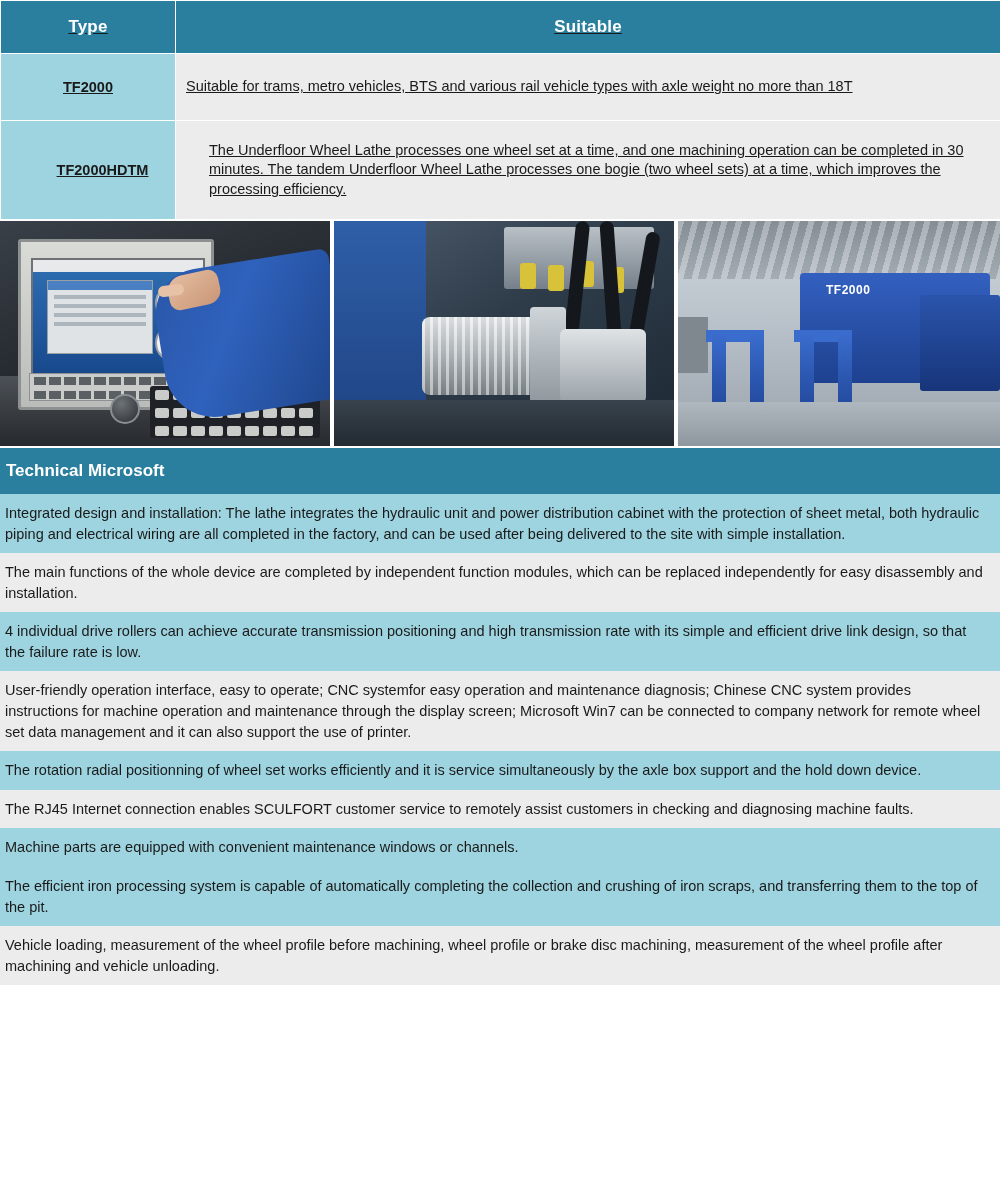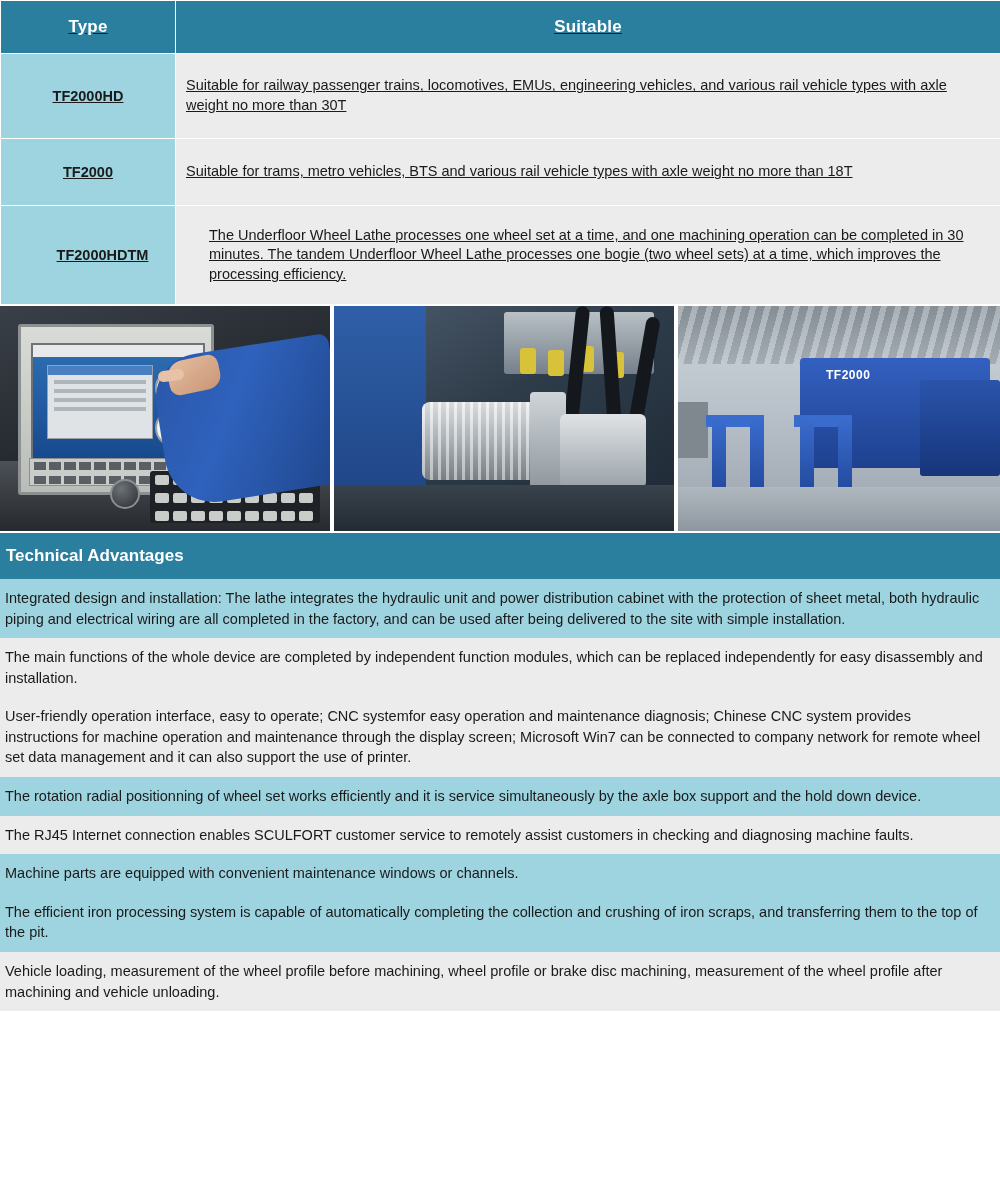--- a/index.html
+++ b/index.html
@@ -288,24 +288,20 @@
         <col class="c-type">
         <col class="c-feat">
       </colgroup>
     <thead>
       <tr>
         <th>Type</th>
         <th>Suitable</th>
       </tr>
     </thead>
     <tbody>
-      <tr class="r1">
-        <td class="type-cell">TF2000HD</td>
-        <td class="feat-cell">Suitable for railway passenger trains, locomotives, EMUs, engineering vehicles, and various rail vehicle types with axle weight no more than 30T</td>
-      </tr>
       <tr class="r2">
         <td class="type-cell">TF2000</td>
         <td class="feat-cell">Suitable for trams, metro vehicles, BTS and various rail vehicle types with axle weight no more than 18T</td>
       </tr>
       <tr class="r3">
         <td class="type-cell">TF2000HDTM</td>
         <td class="feat-cell">The Underfloor Wheel Lathe processes one wheel set at a time, and one machining operation can be completed in 30 minutes. The tandem Underfloor Wheel Lathe processes one bogie (two wheel sets) at a time, which improves the processing efficiency.</td>
       </tr>
     </tbody>
   </table>
@@ -423,26 +419,27 @@
       <div class="stand s1"></div>
       <div class="stand s2"></div>
       <div class="stand s3"></div>
       <div class="stand s4"></div>
       <div class="floor"></div>
     </div>
 
   </div>
 
   <div class="sect-head">
-    <span>Technical Advantages</span>
+    <span>Technical Microsoft</span>
   </div>
 
   <div class="adv-list">
     <div class="adv blue">Integrated design and installation: The lathe integrates the hydraulic unit and power distribution cabinet  with the protection of sheet metal, both hydraulic piping and electrical wiring are all completed in the factory, and can be used after being delivered to the site with simple installation.</div>
     <div class="adv gray">The main functions of the whole device are completed by independent function modules, which can be replaced independently for easy disassembly and installation.</div>
+    <div class="adv blue">4 individual drive rollers can achieve accurate transmission positioning and high transmission rate with its simple and efficient drive link design, so that the failure rate is low.</div>
     <div class="adv gray">User-friendly operation interface, easy to operate; CNC systemfor easy operation and maintenance diagnosis; Chinese CNC system provides instructions for machine operation and maintenance through the display screen; Microsoft Win7 can be connected to company network for remote wheel set data management and it can also support the use of printer.</div>
     <div class="adv blue">The rotation radial positionning of wheel set works efficiently and it is service simultaneously by the axle box support and the hold down device.</div>
     <div class="adv gray">The RJ45 Internet connection enables SCULFORT customer service to remotely assist customers in checking and diagnosing machine faults.</div>
     <div class="adv blue">Machine parts are equipped with convenient maintenance windows or channels.</div>
     <div class="adv blue">The efficient iron processing system is capable of automatically completing the collection and crushing of iron scraps, and  transferring them to the top of the pit.</div>
     <div class="adv gray">Vehicle loading, measurement of the wheel profile before machining, wheel profile or brake disc machining, measurement of the wheel profile after machining and vehicle unloading.</div>
   </div>
 
 </div>
 

